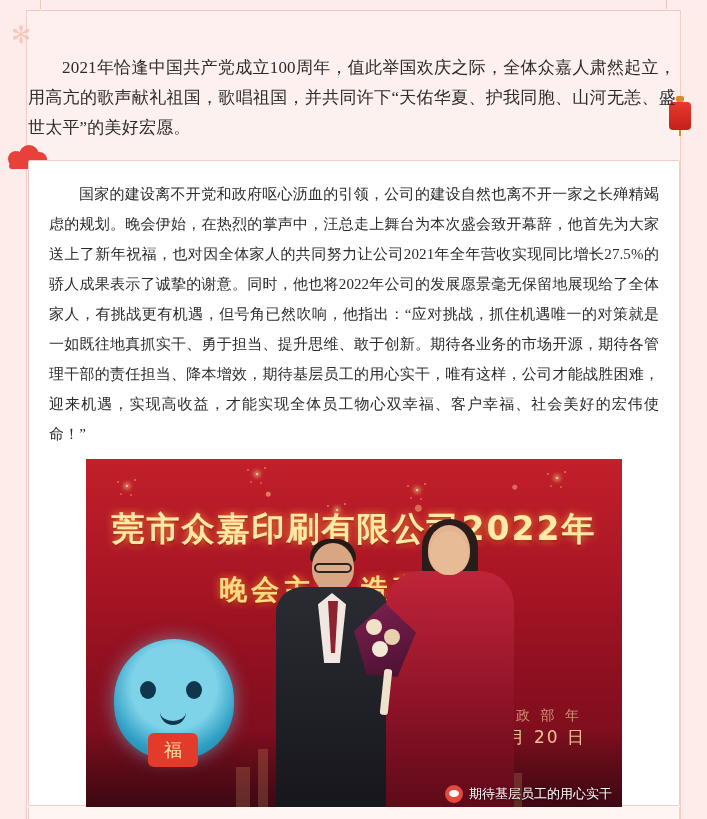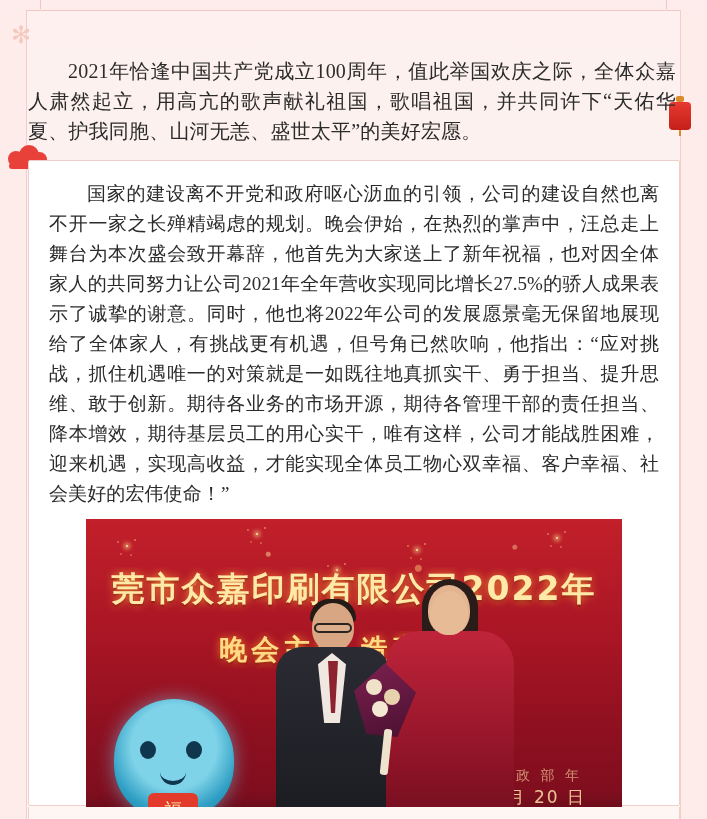--- a/index.html
+++ b/index.html
@@ -64,21 +64,21 @@
     text-align: center;
     user-select: none;
   }
 
   
   .intro {
     position: absolute;
     left: 28px;
     top: 36px;
     width: 648px;
-    font-size: 20px;
+    font-size: 17px;
     line-height: 30px;
     color: #2b2b2b;
     text-align: justify;
     text-indent: 2em;
     letter-spacing: 0.2px;
   }
 
   
   .lantern {
     position: absolute;
@@ -140,21 +140,21 @@
     width: 652px;
     height: 646px;
     background: #ffffff;
     border: 1px solid #f0cfcb;
     border-radius: 2px;
     box-sizing: border-box;
   }
 
   .body-text {
     margin: 18px 20px 0 20px;
-    font-size: 19px;
+    font-size: 15px;
     line-height: 30px;
     color: #2b2b2b;
     text-align: justify;
     text-indent: 2em;
     letter-spacing: 0.1px;
   }
 
   .photo-wrap {
     margin: 10px auto 0 auto;
     width: 536px;
@@ -539,21 +539,21 @@
         <div class="bouquet">
           <div class="wrap1"></div>
           <div class="flower f1"></div>
           <div class="flower f2"></div>
           <div class="flower f3"></div>
           <div class="stem"></div>
         </div>
 
         <div class="account-badge">
           <span class="wx-dot"></span>
-          <span>用高亢的歌声献礼祖国</span>
+          <span>期待基层员工的用心实干</span>
         </div>
 
       </div>
     </div>
 
     <p class="caption">汪总致辞</p>
 
   </div>
 
   <div class="bottom-strip"></div>

